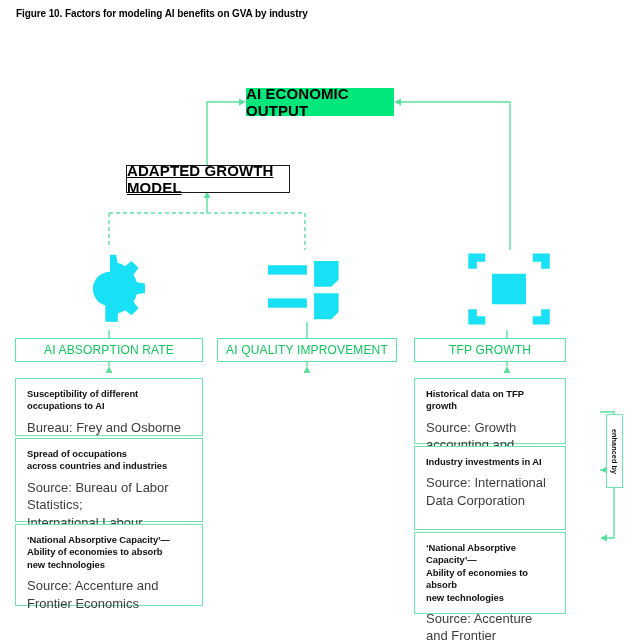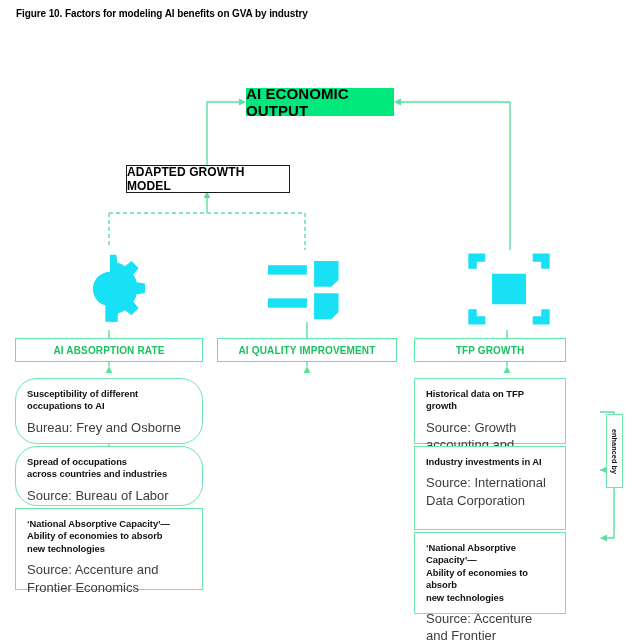--- a/index.html
+++ b/index.html
@@ -20,56 +20,56 @@
     position:absolute;left:246px;top:88px;width:148px;height:28px;
     background:#00E87B;display:flex;align-items:center;justify-content:center;
   }
   .box-output span{font-size:15px;font-weight:bold;color:#000;letter-spacing:0.1px;}
 
   .box-model{
     position:absolute;left:126px;top:165px;width:162px;height:26px;
     background:#fff;border:1.6px solid #1a1a1a;
     display:flex;align-items:center;justify-content:center;
   }
-  .box-model span{font-size:12px;font-weight:bold;color:#000;letter-spacing:0.1px;}
+  .box-model span{font-size:15px;font-weight:bold;color:#000;letter-spacing:0.1px;text-decoration:underline;}
 
   
   .icon-wrap{position:absolute;}
   .icon-gear{left:64px;top:250px;width:92px;height:78px;}
   .icon-bars{left:268px;top:258px;width:72px;height:62px;}
   .icon-scan{left:466px;top:250px;width:86px;height:78px;}
 
   
   .col{position:absolute;top:338px;}
   .col1{left:15px;width:188px;}
   .col2{left:217px;width:180px;}
   .col3{left:414px;width:152px;}
 
   .cat-head{
     box-sizing:border-box;width:100%;height:24px;border:1.4px solid #5CE8A4;
     background:#fff;display:flex;align-items:center;justify-content:center;
     margin-bottom:16px;
   }
-  .cat-head span{font-size:10px;font-weight:bold;color:#16C45F;letter-spacing:0.15px;}
+  .cat-head span{font-size:12px;font-weight:normal;color:#16C45F;letter-spacing:0.15px;}
 
   .card{
     box-sizing:border-box;width:100%;border:1.4px solid #6FE6AE;background:#fff;
     padding:9px 10px 9px 11px;margin-bottom:2px;position:relative;
   }
   .card .hd{
     font-size:9.4px;font-weight:bold;color:#111;line-height:1.32;
     letter-spacing:-0.05px;white-space:pre-line;
   }
   .card .src{
     font-size:13px;color:#3d3d3d;line-height:1.34;margin-top:6px;
     white-space:pre-line;
   }
 
-  .h-c1a{height:66px;border-radius:22px;}
-  .h-c1b{height:60px;border-radius:22px;}
+  .h-c1a{height:58px;}
+  .h-c1b{height:84px;}
   .h-c1c{height:82px;}
   .h-c2a{height:70px;}
   .h-c3a{height:66px;}
   .h-c3b{height:84px;}
   .h-c3c{height:82px;}
 
   
   .enh-box{
     position:absolute;left:606px;top:414px;width:17px;height:74px;
     box-sizing:border-box;border:1.4px solid #6FE6AE;background:#fff;

